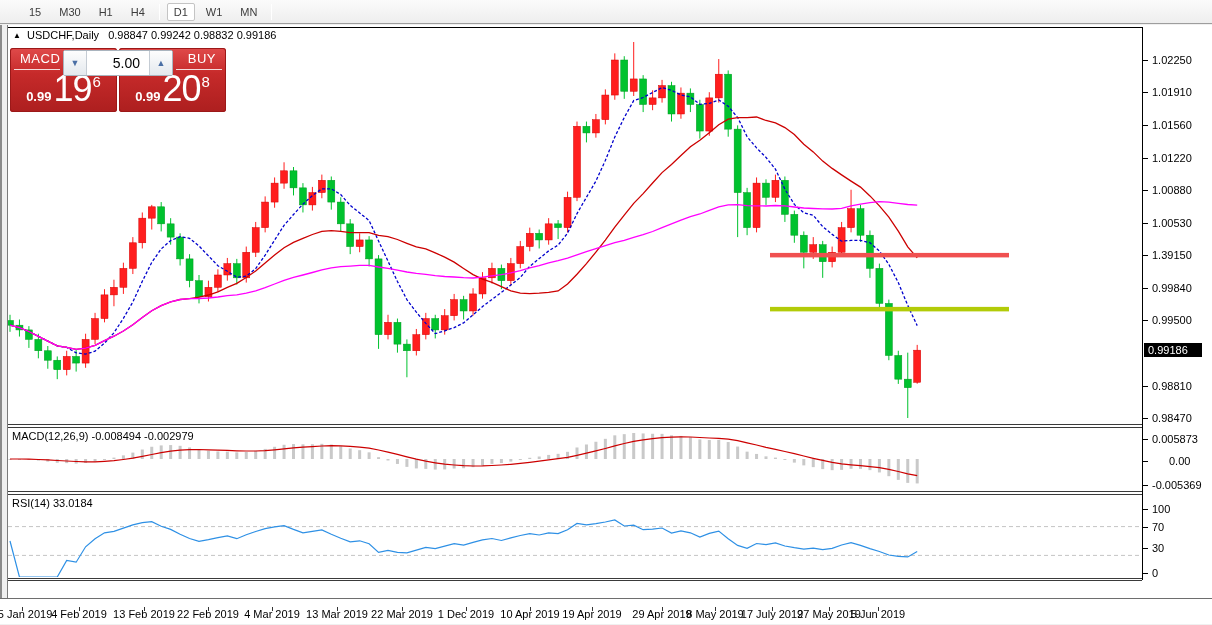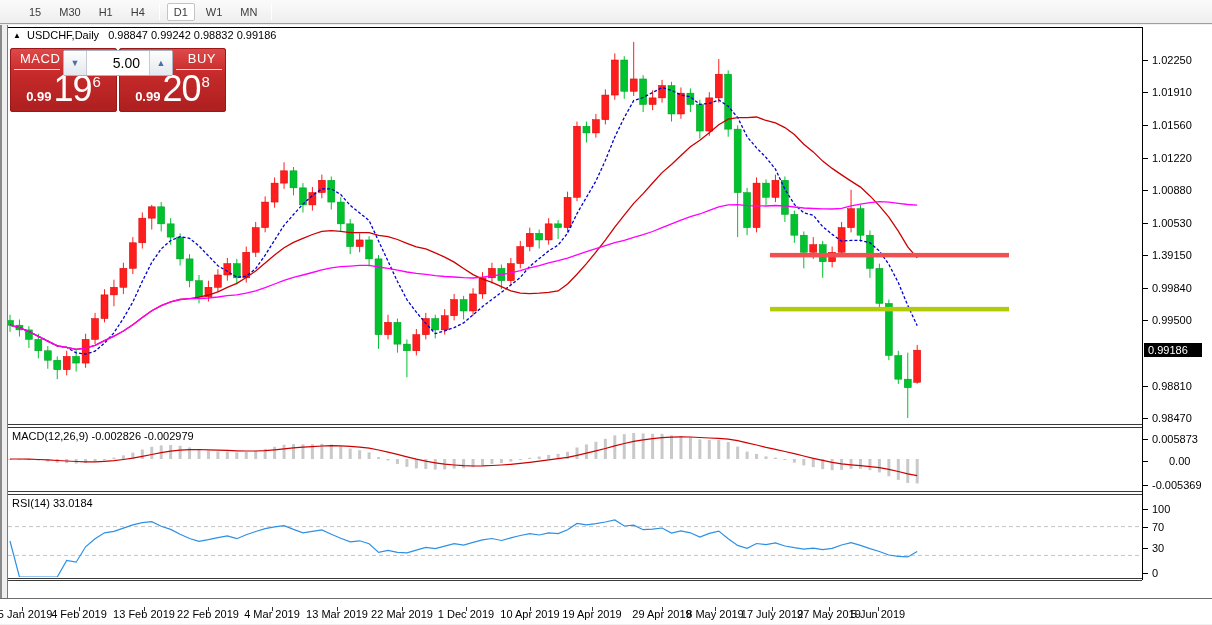--- a/index.html
+++ b/index.html
@@ -113,21 +113,21 @@
           <span class="tp-sup">8</span>
         </div>
       </div>
       <div class="vol-box">
         <button class="vol-btn dn">▼</button>
         <input class="vol-value" value="5.00" style="">
         <button class="vol-btn up">▲</button>
       </div>
     </div>
 
-    <div class="pane-label" style="left:12px;top:405px;">MACD(12,26,9) -0.002826 -0.002979</div>
+    <div class="pane-label" style="left:12px;top:405px;">MACD(12,26,9) -0.008494 -0.002979</div>
     <div class="pane-label" style="left:12px;top:472px;">RSI(14) 33.0184</div>
 
     <div class="sep-line" style="top:399px;"></div>
     <div class="sep-line" style="top:402px;"></div>
     <div class="sep-line" style="top:466px;"></div>
     <div class="sep-line" style="top:469px;"></div>
     <div class="sep-line" style="top:553px;"></div>
     <div class="sep-line" style="top:555px;"></div>
 
     <div class="price-axis">

